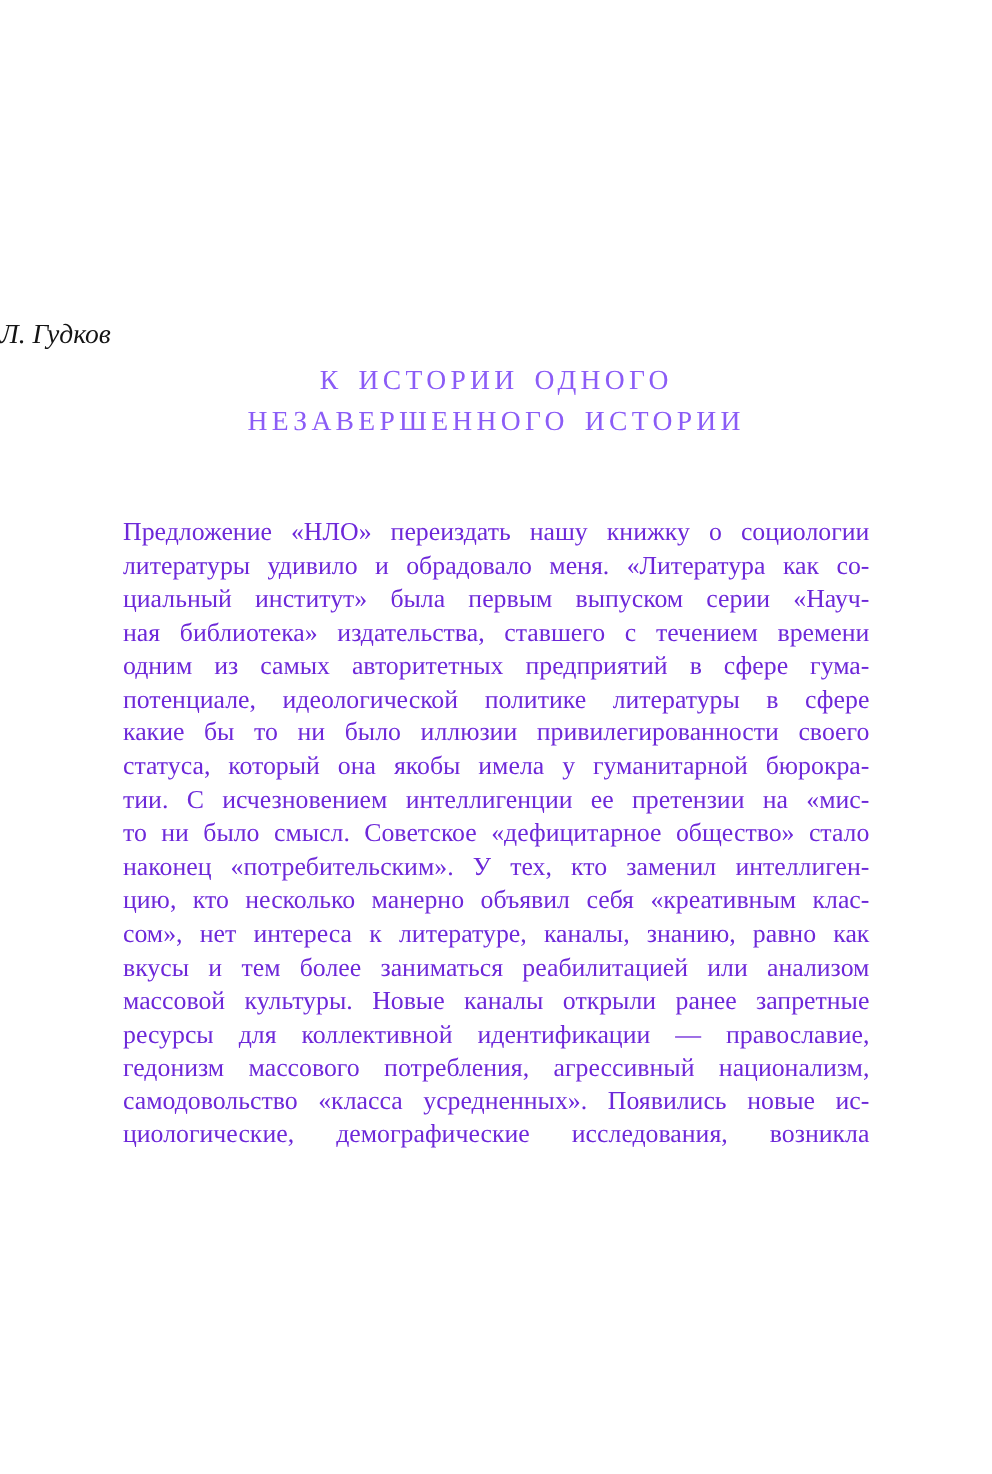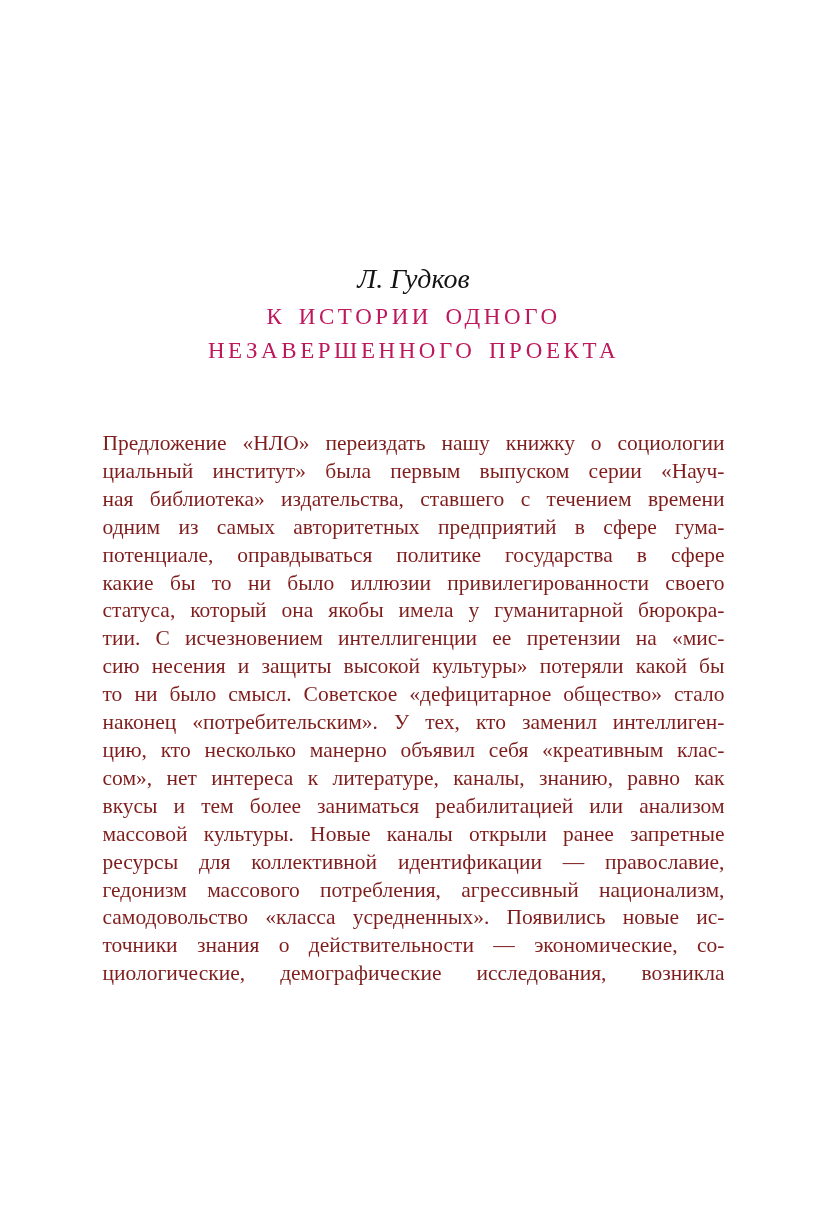--- a/index.html
+++ b/index.html
@@ -12,82 +12,80 @@
     width: 827px;
     height: 1228px;
     background: #ffffff;
     color: #141414;
     font-family: "Liberation Serif", "DejaVu Serif", serif;
     overflow: hidden;
   }
   .author {
     margin: 0;
     padding-top: 264px;
-    text-align: center;
     font-style: italic;
-    font-size: 28px;
+    font-size: 23px;
     line-height: 30px;
     color: #141414;
   }
   .chapter-title {
     margin: 6px 0 0 0;
     padding: 0;
     text-align: center;
     font-weight: normal;
     font-size: 23px;
     line-height: 34px;
     letter-spacing: 0.155em;
     word-spacing: 0.18em;
-    color: #be185d;
+    color: #8b5cf6;
   }
   .chapter-title .title-line {
     display: block;
   }
   .body-text {
     width: 622px;
     margin: 62px auto 0 auto;
   }
   .body-line {
     font-size: 21.5px;
     line-height: 27.9px;
     text-align: justify;
     text-align-last: justify;
     -moz-text-align-last: justify;
     white-space: normal;
-    color: #7f1d1d;
+    color: #6d28d9;
   }
 </style>
 </head>
 <body>
 
 <div class="page">
 
   <p class="author">Л. Гудков</p>
 
   <h1 class="chapter-title">
     <span class="title-line">К ИСТОРИИ ОДНОГО</span>
-    <span class="title-line">НЕЗАВЕРШЕННОГО ПРОЕКТА</span>
+    <span class="title-line">НЕЗАВЕРШЕННОГО ИСТОРИИ</span>
   </h1>
 
   <div class="body-text">
     <div class="body-line">Предложение «НЛО» переиздать нашу книжку о социологии</div>
+    <div class="body-line">литературы удивило и обрадовало меня. «Литература как со-</div>
     <div class="body-line">циальный институт» была первым выпуском серии «Науч-</div>
     <div class="body-line">ная библиотека» издательства, ставшего с течением времени</div>
     <div class="body-line">одним из самых авторитетных предприятий в сфере гума-</div>
-    <div class="body-line">потенциале, оправдываться политике государства в сфере</div>
+    <div class="body-line">потенциале, идеологической политике литературы в сфере</div>
     <div class="body-line">какие бы то ни было иллюзии привилегированности своего</div>
     <div class="body-line">статуса, который она якобы имела у гуманитарной бюрокра-</div>
     <div class="body-line">тии. С исчезновением интеллигенции ее претензии на «мис-</div>
-    <div class="body-line">сию несения и защиты высокой культуры» потеряли какой бы</div>
     <div class="body-line">то ни было смысл. Советское «дефицитарное общество» стало</div>
     <div class="body-line">наконец «потребительским». У тех, кто заменил интеллиген-</div>
     <div class="body-line">цию, кто несколько манерно объявил себя «креативным клас-</div>
     <div class="body-line">сом», нет интереса к литературе, каналы, знанию, равно как</div>
     <div class="body-line">вкусы и тем более заниматься реабилитацией или анализом</div>
     <div class="body-line">массовой культуры. Новые каналы открыли ранее запретные</div>
     <div class="body-line">ресурсы для коллективной идентификации — православие,</div>
     <div class="body-line">гедонизм массового потребления, агрессивный национализм,</div>
     <div class="body-line">самодовольство «класса усредненных». Появились новые ис-</div>
-    <div class="body-line">точники знания о действительности — экономические, со-</div>
     <div class="body-line">циологические, демографические исследования, возникла</div>
   </div>
 
 </div>
 
 </body></html>

